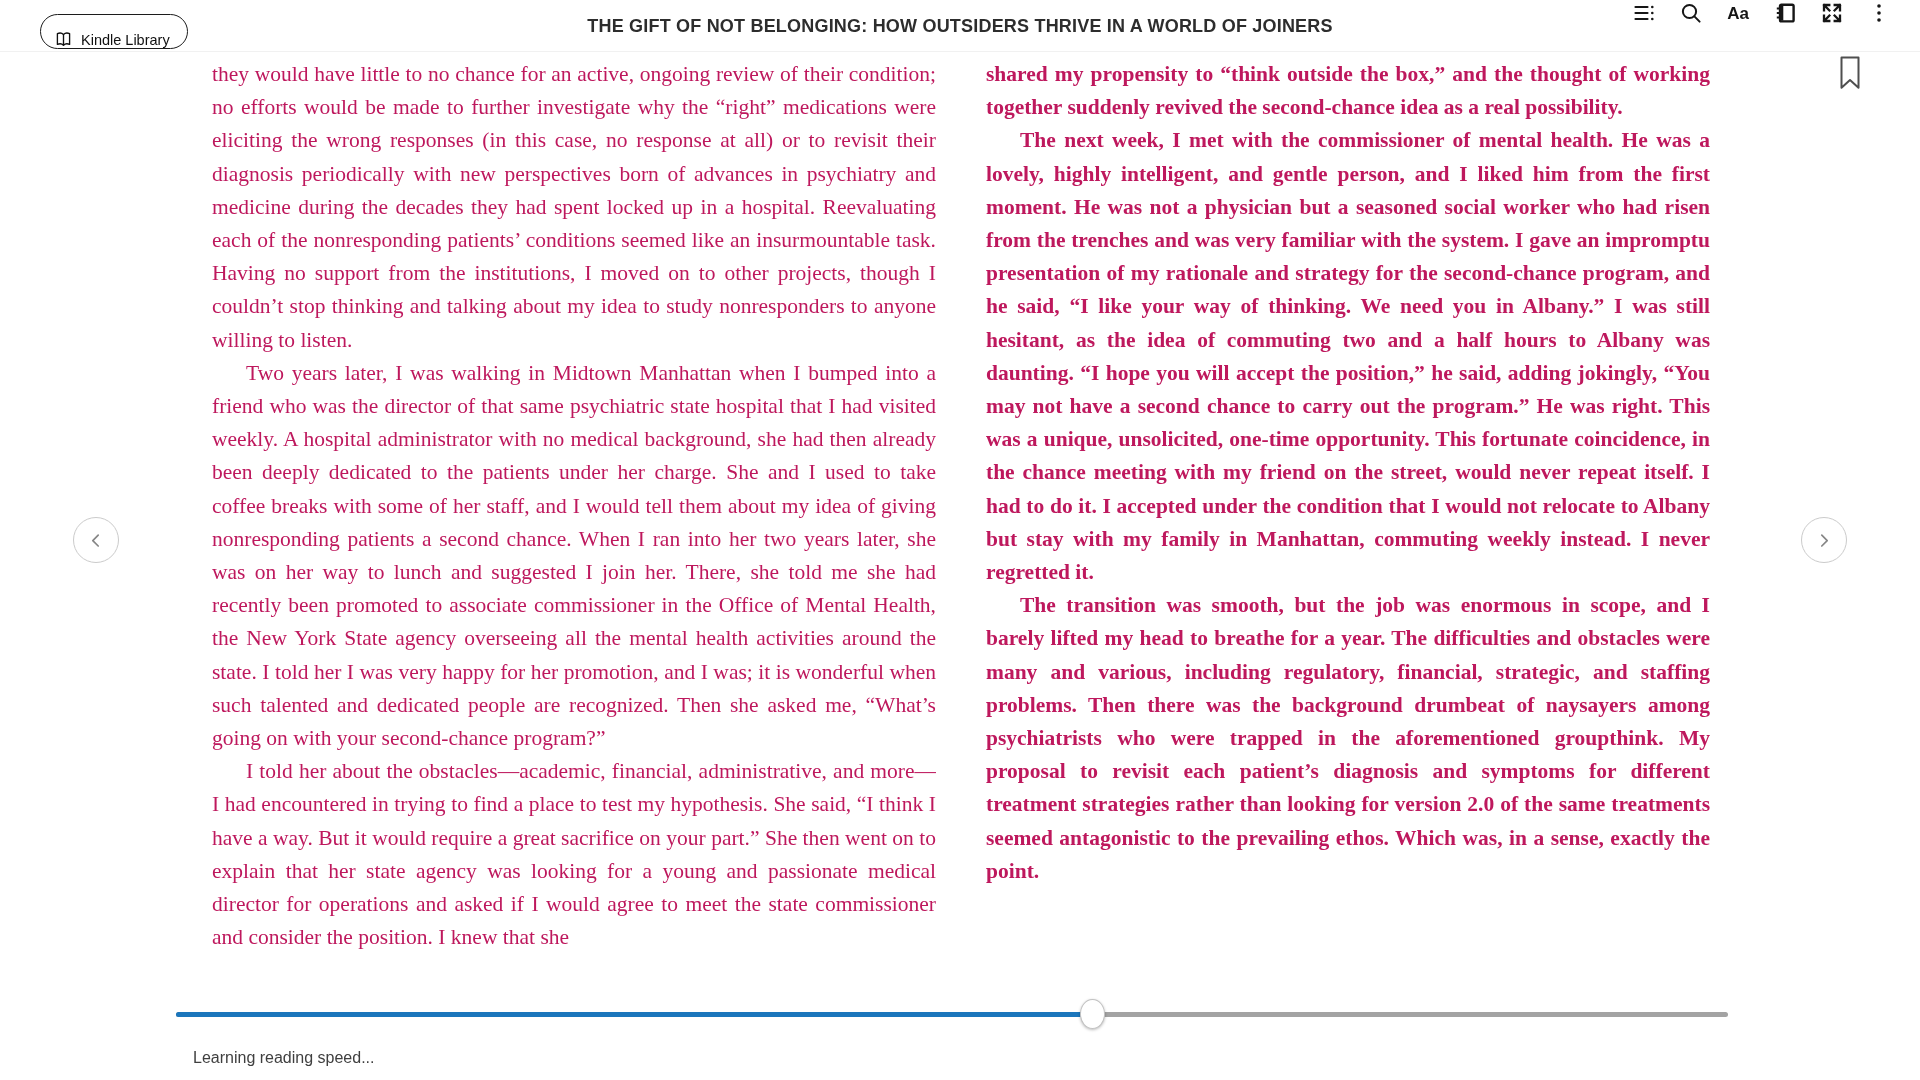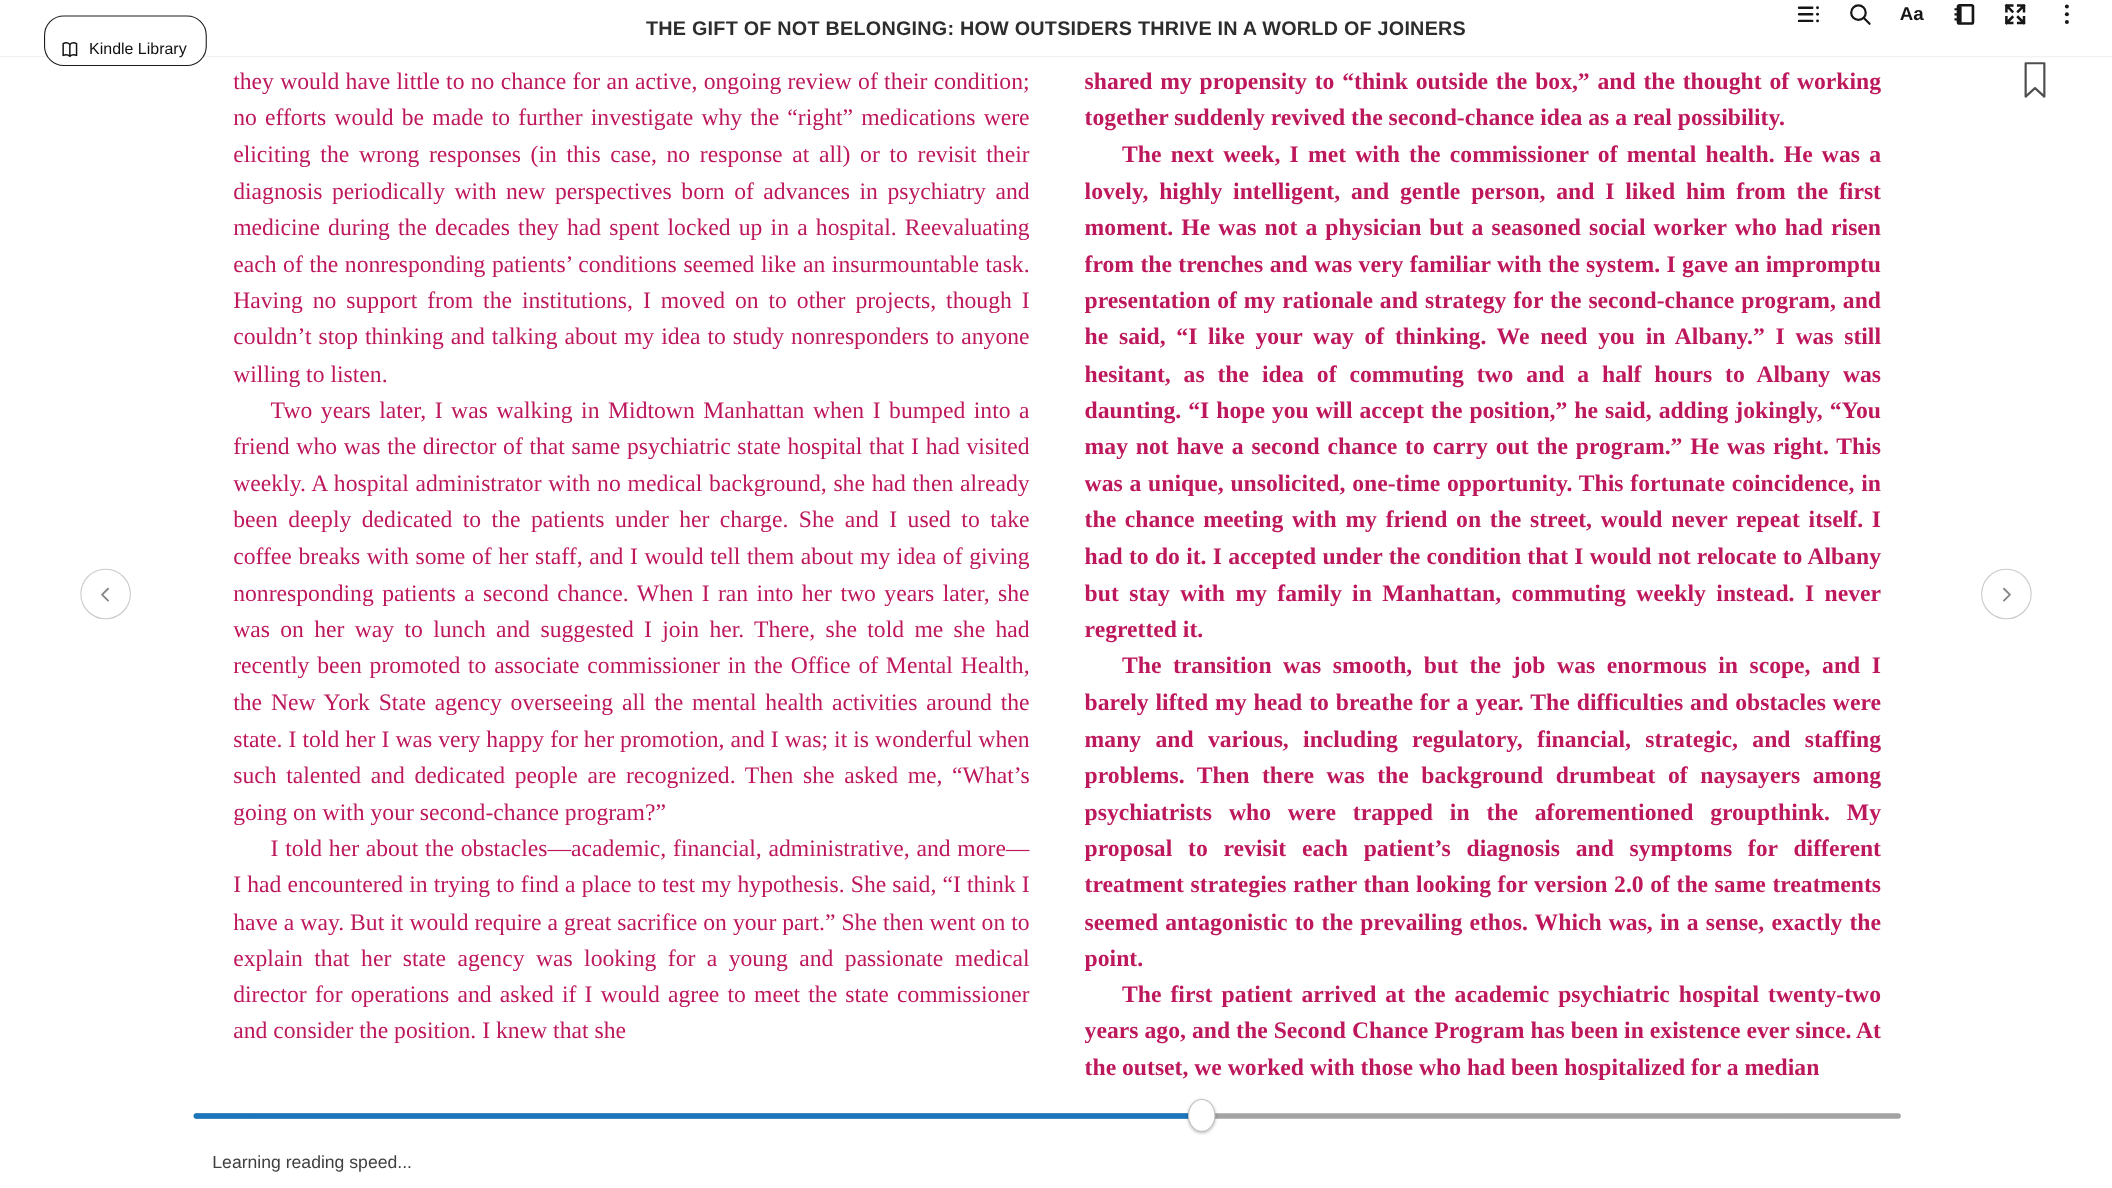--- a/index.html
+++ b/index.html
@@ -3,21 +3,21 @@
 <meta charset="utf-8">
 <style>
   * { margin:0; padding:0; box-sizing:border-box; }
   html,body { width:1920px; height:1080px; background:#ffffff; overflow:hidden;
               font-family:"Liberation Sans", sans-serif; }
   .stage { position:relative; width:1920px; height:1080px; background:#fff; }
 
   
   .header { position:absolute; top:0; left:0; right:0; height:52px; background:#fff;
             border-bottom:1px solid #f1f1f1; }
-  .lib-btn { position:absolute; left:40px; top:14px; height:46px; padding:16px 17px 0 13px;
+  .lib-btn { position:absolute; left:40px; top:14px; height:35px; padding:16px 17px 0 13px;
              border:1.6px solid #1c1c1c; border-radius:18px; background:#fff;
              display:flex; align-items:center; gap:8px; cursor:pointer; }
   .lib-btn span { font-size:14.5px; color:#101010; white-space:nowrap; }
   .page-title { position:absolute; left:260px; right:260px; top:0; height:52px;
                 display:flex; align-items:center; justify-content:center;
                 font-size:18px; color:#2d2d2d; letter-spacing:.2px; white-space:nowrap;font-weight:bold; }
   .toolbar { position:absolute; right:28px; top:0; height:52px; display:flex;
              align-items:flex-start; gap:21px; }
   .tool-btn { width:26px; height:26px; display:flex; align-items:center;
               justify-content:center; cursor:pointer; color:#161616; background:none; border:none; }
@@ -127,21 +127,20 @@
   <div class="columns">
     <div class="col left-col">
         <p class="para">they would have little to no chance for an active, ongoing review of their condition; no efforts would be made to further investigate why the “right” medications were eliciting the wrong responses (in this case, no response at all) or to revisit their diagnosis periodically with new perspectives born of advances in psychiatry and medicine during the decades they had spent locked up in a hospital. Reevaluating each of the nonresponding patients’ conditions seemed like an insurmountable task. Having no support from the institutions, I moved on to other projects, though I couldn’t stop thinking and talking about my idea to study nonresponders to anyone willing to listen.</p>
         <p class="para indent">Two years later, I was walking in Midtown Manhattan when I bumped into a friend who was the director of that same psychiatric state hospital that I had visited weekly. A hospital administrator with no medical background, she had then already been deeply dedicated to the patients under her charge. She and I used to take coffee breaks with some of her staff, and I would tell them about my idea of giving nonresponding patients a second chance. When I ran into her two years later, she was on her way to lunch and suggested I join her. There, she told me she had recently been promoted to associate commissioner in the Office of Mental Health, the New York State agency overseeing all the mental health activities around the state. I told her I was very happy for her promotion, and I was; it is wonderful when such talented and dedicated people are recognized. Then she asked me, “What’s going on with your second-chance program?”</p>
         <p class="para indent">I told her about the obstacles—academic, financial, administrative, and more—I had encountered in trying to find a place to test my hypothesis. She said, “I think I have a way. But it would require a great sacrifice on your part.” She then went on to explain that her state agency was looking for a young and passionate medical director for operations and asked if I would agree to meet the state commissioner and consider the position. I knew that she</p>
       </div>
     <div class="col right-col">
         <p class="para">shared my propensity to “think outside the box,” and the thought of working together suddenly revived the second-chance idea as a real possibility.</p>
         <p class="para indent">The next week, I met with the commissioner of mental health. He was a lovely, highly intelligent, and gentle person, and I liked him from the first moment. He was not a physician but a seasoned social worker who had risen from the trenches and was very familiar with the system. I gave an impromptu presentation of my rationale and strategy for the second-chance program, and he said, “I like your way of thinking. We need you in Albany.” I was still hesitant, as the idea of commuting two and a half hours to Albany was daunting. “I hope you will accept the position,” he said, adding jokingly, “You may not have a second chance to carry out the program.” He was right. This was a unique, unsolicited, one-time opportunity. This fortunate coincidence, in the chance meeting with my friend on the street, would never repeat itself. I had to do it. I accepted under the condition that I would not relocate to Albany but stay with my family in Manhattan, commuting weekly instead. I never regretted it.</p>
         <p class="para indent">The transition was smooth, but the job was enormous in scope, and I barely lifted my head to breathe for a year. The difficulties and obstacles were many and various, including regulatory, financial, strategic, and staffing problems. Then there was the background drumbeat of naysayers among psychiatrists who were trapped in the aforementioned groupthink. My proposal to revisit each patient’s diagnosis and symptoms for different treatment strategies rather than looking for version 2.0 of the same treatments seemed antagonistic to the prevailing ethos. Which was, in a sense, exactly the point.</p>
-        <p class="para indent">The first patient arrived at the academic psychiatric hospital twenty-two years ago, and the Second Chance Program has been in existence ever since. At the outset, we worked with those who had been hospitalized for a median</p>
       </div>
   </div>
 
   <div class="nav-circle left">
     <span>
       <svg width="24" height="24" viewBox="0 0 24 24" fill="none" stroke="currentColor" stroke-width="1.7" stroke-linecap="round" stroke-linejoin="round">
         <polyline points="14.2,7.2 8.8,12.6 14.2,18"></polyline>
       </svg>
     </span>
   </div>

